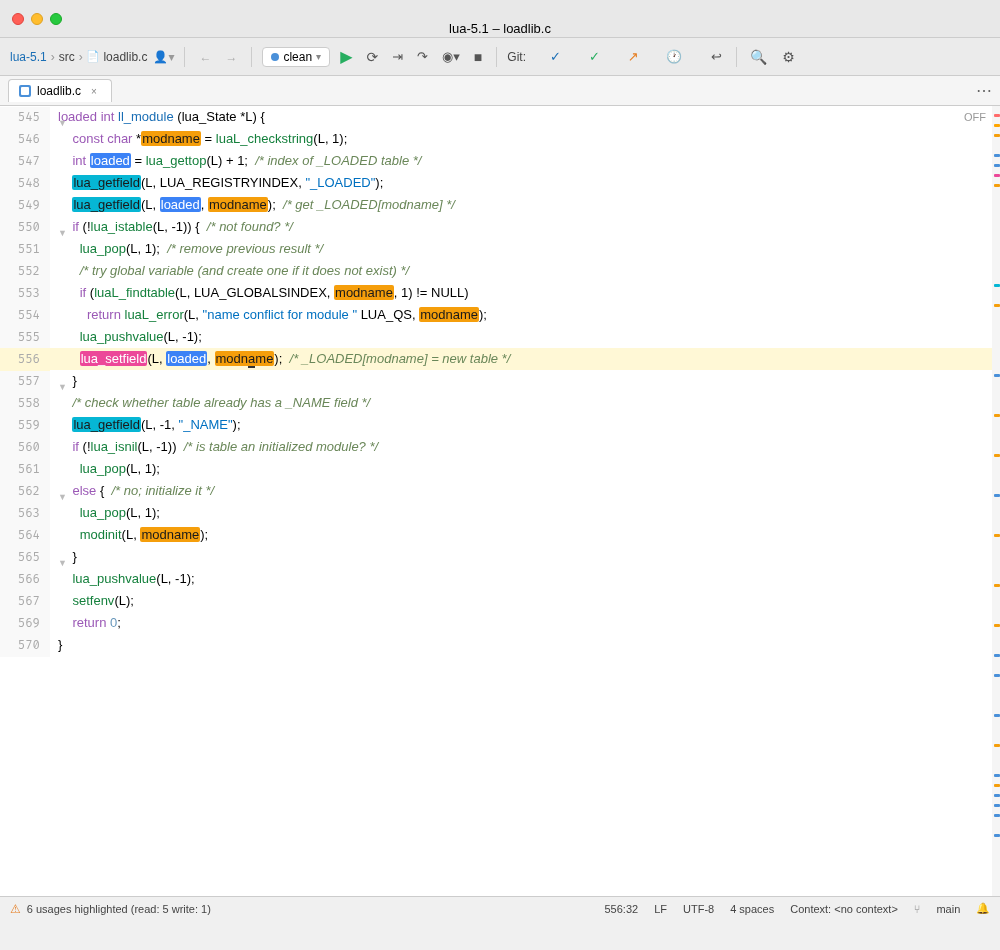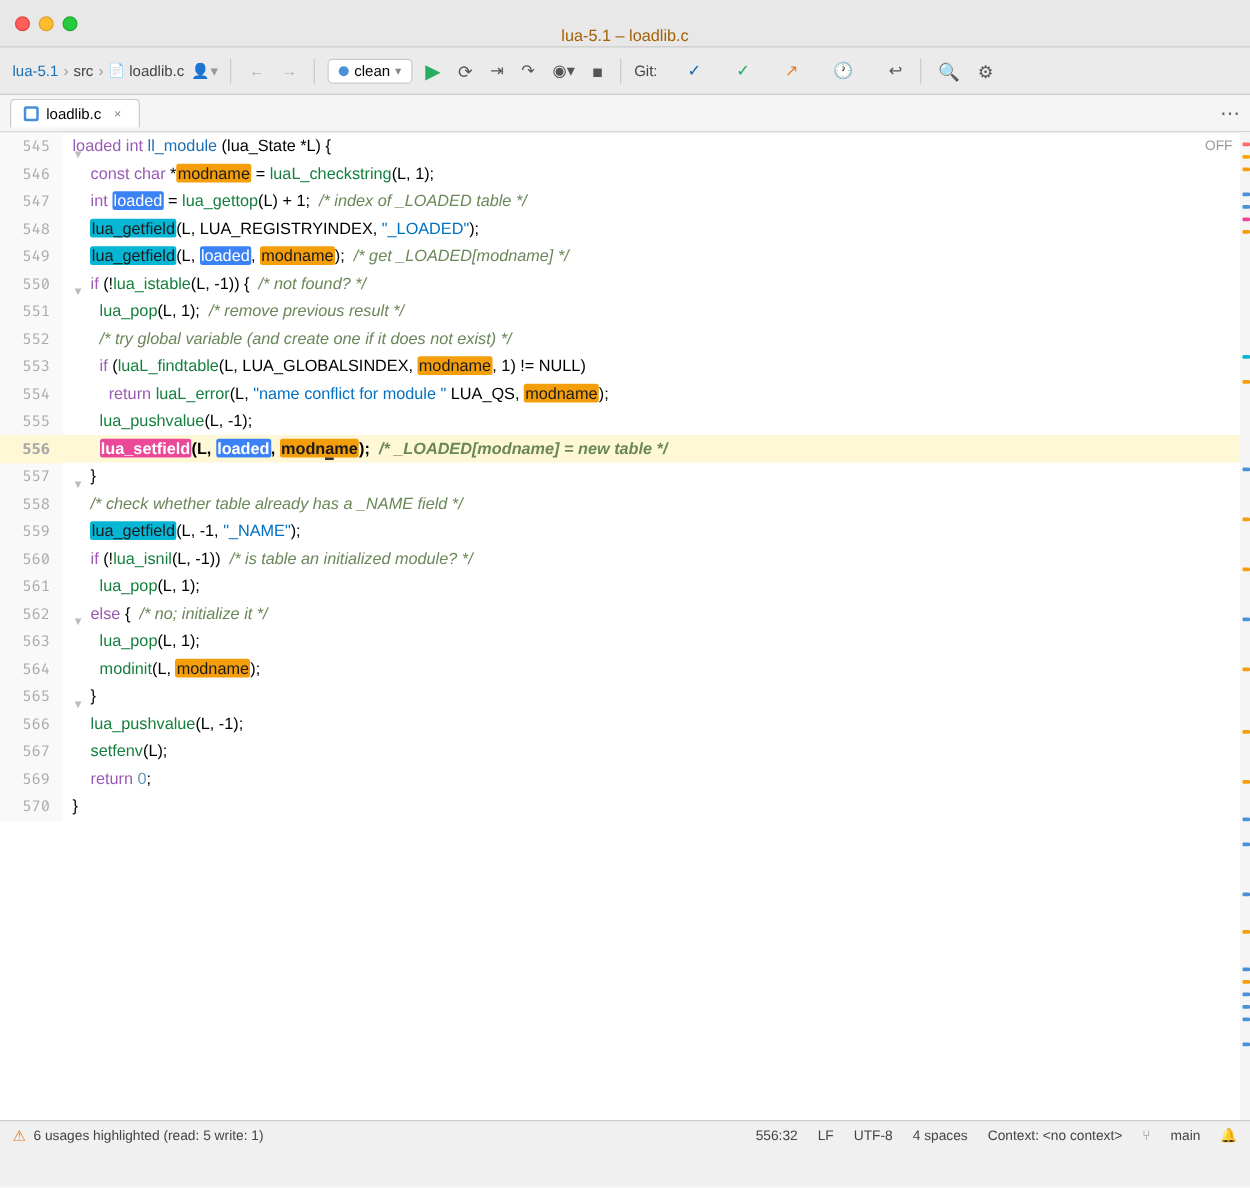--- a/index.html
+++ b/index.html
@@ -19,21 +19,21 @@
       border-bottom: 1px solid #ccc;
       display: flex;
       align-items: center;
       justify-content: center;
       position: relative;
       -webkit-app-region: drag;
     }
     .title-bar-title {
       font-size: 13px;
       font-weight: 500;
-      color: #a16207;
+      color: #000000;
       margin-top: 20px;
     }
     .traffic-lights {
       position: absolute;
       left: 12px;
       display: flex;
       gap: 7px;
     }
     .traffic-light {
       width: 12px;
@@ -278,21 +278,20 @@
       top: 0;
       font-size: 11px;
       color: #999;
       height: 22px;
       line-height: 22px;
     }
 
     
     .line-556 {
       background: #fff8d6;
-      font-weight: bold;
     }
 
   </style>
 </head>
 <body>
 
 <div class="title-bar">
   <div class="traffic-lights">
     <div class="traffic-light tl-red"></div>
     <div class="traffic-light tl-yellow"></div>

